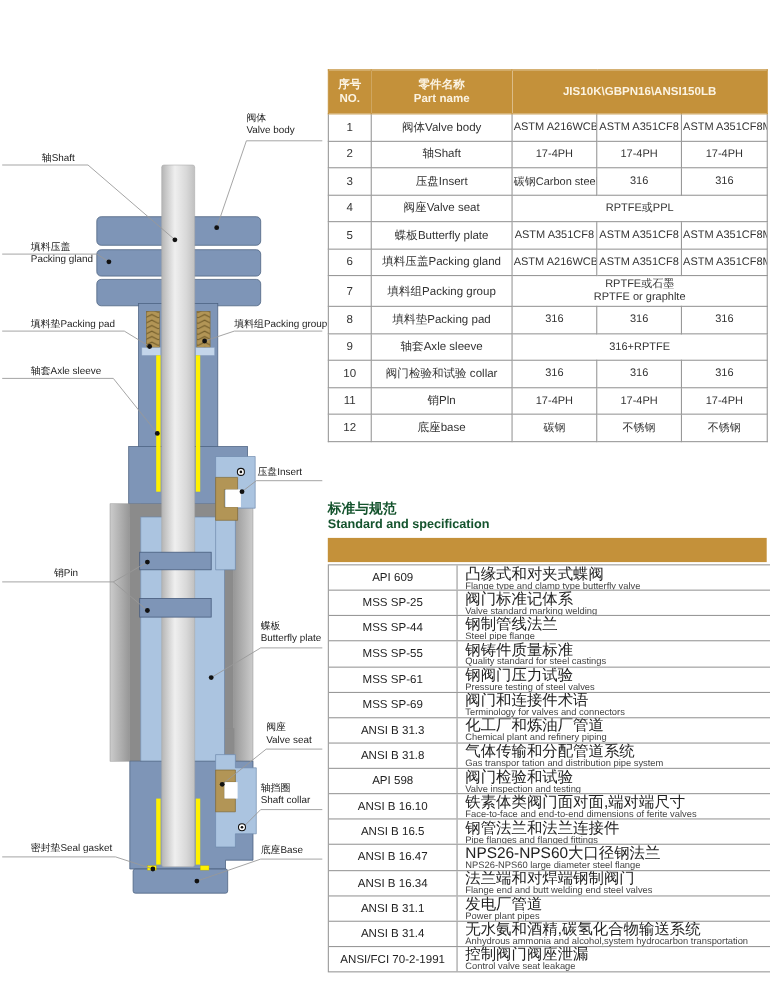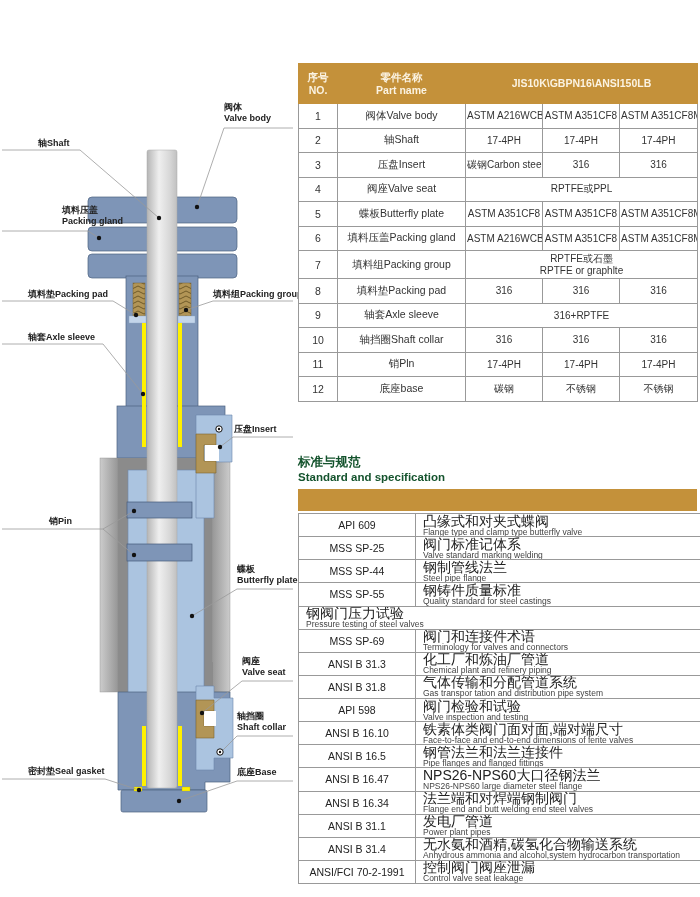--- a/index.html
+++ b/index.html
@@ -1,21 +1,21 @@
 <!DOCTYPE html>
 <html><head>
 <meta charset="utf-8">
 <style>
   html,body{margin:0;padding:0;background:#fff;}
   .canvas{
     position:relative;width:700px;height:897px;background:#fff;overflow:hidden;
     font-family:"Liberation Sans","DejaVu Sans",sans-serif;color:#333;
   }
   
-  .dlabel{position:absolute;font-size:9px;line-height:11px;color:#222;white-space:nowrap;font-weight:bold;}
+  .dlabel{position:absolute;font-size:9px;line-height:11px;color:#222;white-space:nowrap;}
   
   .parts-table{
     position:absolute;left:298px;top:63px;width:399px;
     border-collapse:collapse;table-layout:fixed;background:#fff;border-radius:23px;
   }
   .parts-table th,.parts-table td{
     border:1px solid #999;text-align:center;vertical-align:middle;
     font-size:10.5px;color:#333;padding:0 1px;overflow:hidden;white-space:nowrap;
   }
   .parts-table thead th{
@@ -159,21 +159,21 @@
       <circle cx="220" cy="752" r="3.2" fill="#fff" stroke="#111" stroke-width="1"></circle>
         <circle cx="220" cy="752" r="1.2" fill="#111"></circle>
     </g>
   </svg>
 
   <div class="dlabel" style="left:224px;top:102px;">
     <div>阀体</div>
       <div>Valve body</div>
   </div>
   <div class="dlabel" style="left:38px;top:138px;">轴Shaft</div>
-  <div class="dlabel" style="left:28px;top:205px;margin-left:34px;">
+  <div class="dlabel" style="left:28px;top:219px;">
     <div>填料压盖</div>
       <div>Packing gland</div>
   </div>
   <div class="dlabel" style="left:28px;top:289px;">填料垫Packing pad</div>
   <div class="dlabel" style="left:213px;top:289px;">填料组Packing group</div>
   <div class="dlabel" style="left:28px;top:332px;">轴套Axle sleeve</div>
   <div class="dlabel" style="left:234px;top:424px;">压盘Insert</div>
   <div class="dlabel" style="left:49px;top:516px;">销Pin</div>
   <div class="dlabel" style="left:237px;top:564px;">
     <div>蝶板</div>
@@ -267,21 +267,21 @@
           <td class="mat">316</td>
           <td class="mat">316</td>
         </tr>
         <tr>
           <td class="no">9</td>
           <td class="name">轴套Axle sleeve</td>
           <td class="mat" colspan="3">316+RPTFE</td>
         </tr>
         <tr>
           <td class="no">10</td>
-          <td class="name">轴挡圈Shaft collar</td>
+          <td class="name">阀门检验和试验 collar</td>
           <td class="mat">316</td>
           <td class="mat">316</td>
           <td class="mat">316</td>
         </tr>
         <tr>
           <td class="no">11</td>
           <td class="name">销Pln</td>
           <td class="mat">17-4PH</td>
           <td class="mat">17-4PH</td>
           <td class="mat">17-4PH</td>
@@ -324,20 +324,21 @@
         </div>
       </div>
       <div class="std-row">
         <div class="std-code">MSS SP-55</div>
         <div class="std-desc">
           <div class="zh">钢铸件质量标准</div>
           <div class="en">Quality standard for steel castings</div>
         </div>
       </div>
       <div class="std-row">
+        <div class="std-code">MSS SP-61</div>
         <div class="std-desc">
           <div class="zh">钢阀门压力试验</div>
           <div class="en">Pressure testing of steel valves</div>
         </div>
       </div>
       <div class="std-row">
         <div class="std-code">MSS SP-69</div>
         <div class="std-desc">
           <div class="zh">阀门和连接件术语</div>
           <div class="en">Terminology for valves and connectors</div>

